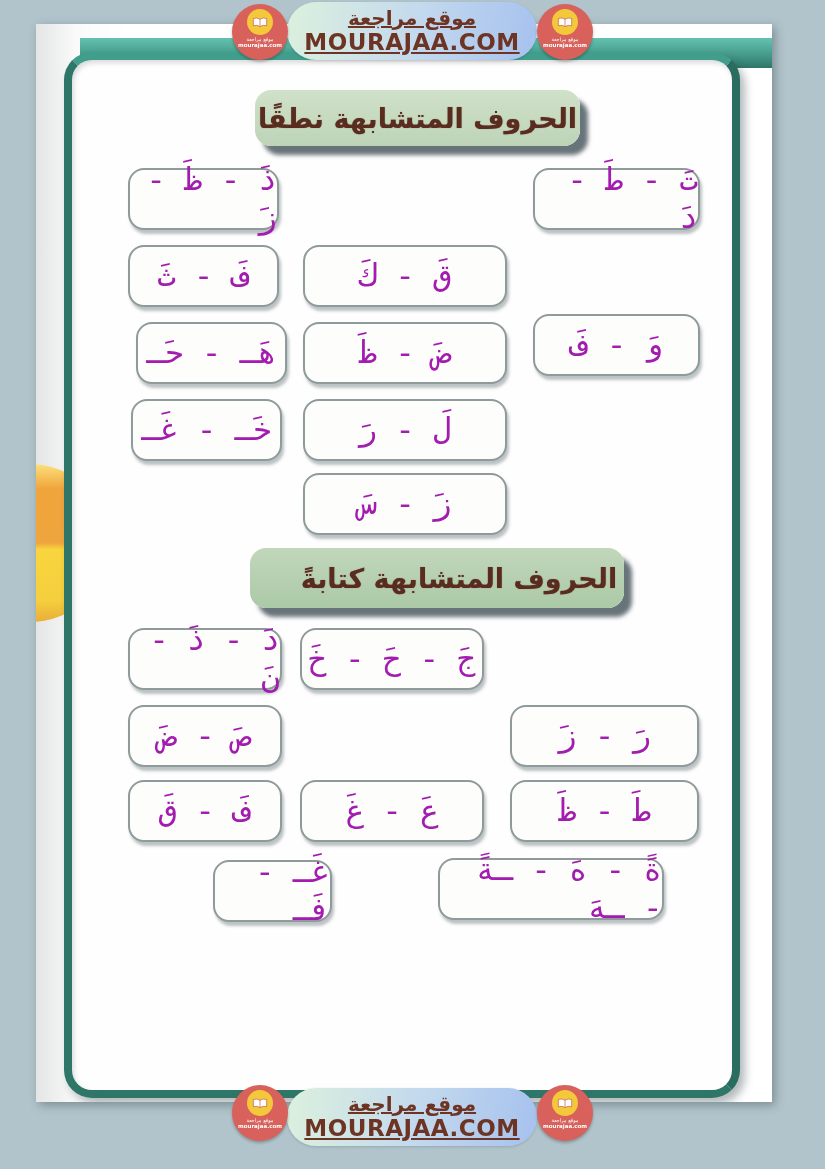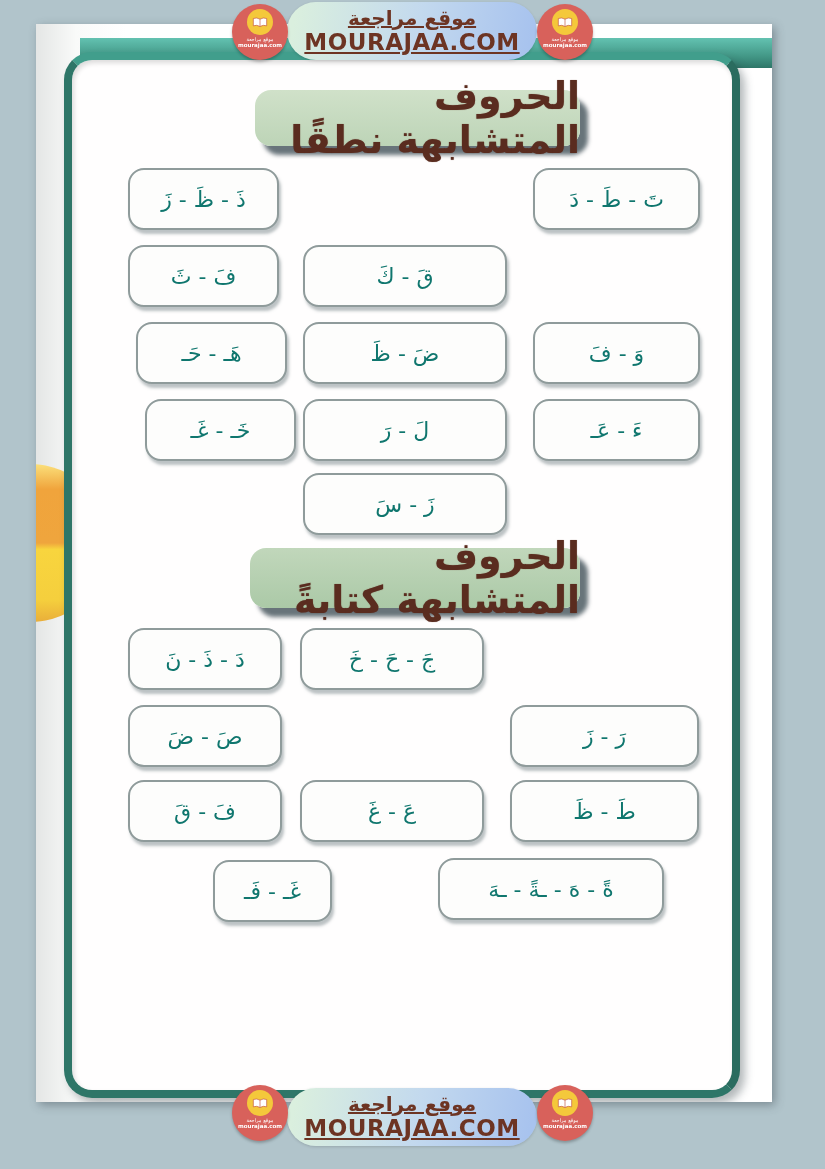--- a/index.html
+++ b/index.html
@@ -26,34 +26,34 @@
   }
   .frame{
     position:absolute;left:28px;top:28px;width:660px;height:1030px;z-index:3;
     border:8px solid #2e7668;border-top-color:#419e8c;border-right-color:#2a6c5f;
     border-radius:28px;background:#fffefe;
     box-shadow:5px 6px 9px rgba(40,55,60,.35), inset 2px 3px 5px rgba(0,0,0,.14);
   }
   
   .badge{
     position:absolute;z-index:4;display:flex;align-items:center;justify-content:center;
-    border-radius:16px;font-weight:bold;font-size:38px;color:#5a2c1f;
+    border-radius:16px;font-weight:bold;font-size:27px;color:#5a2c1f;
     box-shadow:8px 9px 4px rgba(78,92,99,.85);
     text-shadow:0 0 1px rgba(90,44,31,.6);
     text-align:right;
   }
   .badge1{left:219px;top:66px;width:325px;height:56px;background:linear-gradient(180deg,#d0e1c9,#bdd4b7);}
-  .badge2{left:214px;top:524px;width:330px;height:60px;background:linear-gradient(180deg,#c1d7bb,#abc9a7);}
+  .badge2{left:214px;top:524px;width:330px;height:60px;background:linear-gradient(180deg,#c1d7bb,#abc9a7);padding-left:44px;}
   
   .lbox{
     position:absolute;height:58px;z-index:4;
     border:2px solid #8f9b9b;border-radius:16px;background:#fdfdfc;
     box-shadow:2px 4px 3px rgba(122,136,140,.5);
     display:flex;align-items:center;justify-content:center;
-    font-size:22px;color:#0f766e;letter-spacing:1px;
+    font-size:31px;color:#a21caf;letter-spacing:1px;font-family:Liberation Mono, monospace;
   }
   
   .banner{position:absolute;left:0;width:825px;height:72px;z-index:10;}
   .banner.top{top:0;}
   .banner.bottom{top:1080px;}
   .pill{
     position:absolute;left:287px;width:250px;height:58px;border-radius:30px;
     background:linear-gradient(100deg,#daefde 4%,#c3d9ee 52%,#a8c3ee 96%);
     display:flex;flex-direction:column;align-items:center;justify-content:center;
     box-shadow:0 1px 3px rgba(0,0,0,.15);
@@ -84,27 +84,26 @@
   <div class="frame"></div>
 
   <div class="badge badge1" dir="rtl">الحروف المتشابهة نطقًا</div>
 
   <div class="lbox" style="left:497px;top:144px;width:163px" dir="rtl">تَ - طَ - دَ</div>
   <div class="lbox" style="left:92px;top:144px;width:147px" dir="rtl">ذَ - ظَ - زَ</div>
 
   <div class="lbox" style="left:267px;top:221px;width:200px" dir="rtl">قَ - كَ</div>
   <div class="lbox" style="left:92px;top:221px;width:147px" dir="rtl">فَ - ثَ</div>
 
-  <div class="lbox" style="left:497px;top:298px;width:163px" dir="rtl">وَ - فَ</div>
+  <div class="lbox" style="left:497px;top:290px;width:163px" dir="rtl">وَ - فَ</div>
   <div class="lbox" style="left:267px;top:298px;width:200px" dir="rtl">ضَ - ظَ</div>
   <div class="lbox" style="left:100px;top:298px;width:147px" dir="rtl">هَـ - حَـ</div>
 
-  <div class="lbox" style="left:497px;top:375px;width:163px" dir="rtl">ءَ - عَـ</div>
   <div class="lbox" style="left:267px;top:375px;width:200px" dir="rtl">لَ - رَ</div>
-  <div class="lbox" style="left:109px;top:375px;width:147px" dir="rtl">خَـ - غَـ</div>
+  <div class="lbox" style="left:95px;top:375px;width:147px" dir="rtl">خَـ - غَـ</div>
 
   <div class="lbox" style="left:267px;top:449px;width:200px" dir="rtl">زَ - سَ</div>
 
   <div class="badge badge2" dir="rtl">الحروف المتشابهة كتابةً</div>
 
   <div class="lbox" style="left:264px;top:604px;width:180px" dir="rtl">جَ - حَ - خَ</div>
   <div class="lbox" style="left:92px;top:604px;width:150px" dir="rtl">دَ - ذَ - نَ</div>
 
   <div class="lbox" style="left:474px;top:681px;width:185px" dir="rtl">رَ - زَ</div>
   <div class="lbox" style="left:92px;top:681px;width:150px" dir="rtl">صَ - ضَ</div>

